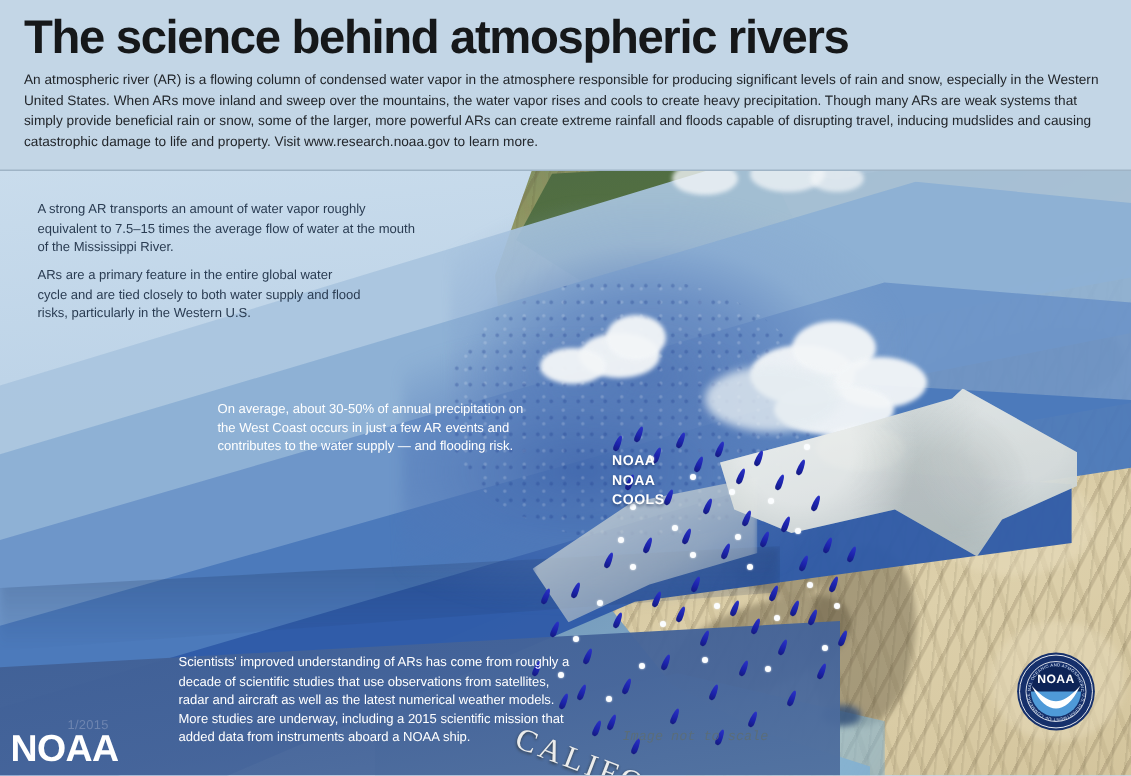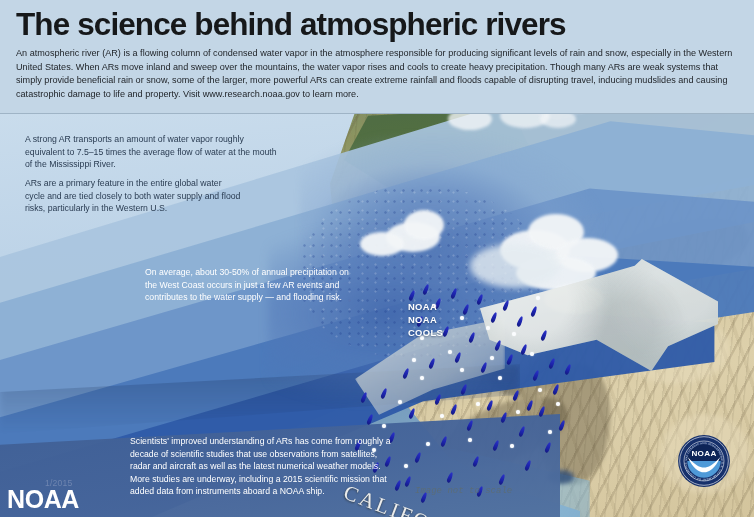--- a/index.html
+++ b/index.html
@@ -180,21 +180,21 @@
     position:absolute; width:4px; height:4px;
     background:#fbfdff; border-radius:50%;
     box-shadow:0 0 1.4px rgba(255,255,255,.9);
   }
   .precip-top { position:absolute; left:404px; top:168px; width:160px; height:76px; }
 
   
   .blk { position:absolute; }
   .t-dark { color:#2a3c52; font-size:8.7px; line-height:12.6px; }
   .t-light { color:#ffffff; font-size:8.7px; line-height:12.6px; }
-  .t-light-b { color:#ffffff; font-size:8.7px; line-height:12.5px;margin-left:11px; }
+  .t-light-b { color:#ffffff; font-size:8.7px; line-height:12.5px; }
 
   .wvc {
     position:absolute; left:408px; top:187px;
     color:#ffffff; font-size:9.4px; font-weight:bold; line-height:12.8px;
     letter-spacing:.35px; text-shadow:0 1px 2px rgba(20,40,80,.55);
   }
 
   .california {
     position:absolute; left:349px; top:366px;
     font-family:"Liberation Serif", serif;

